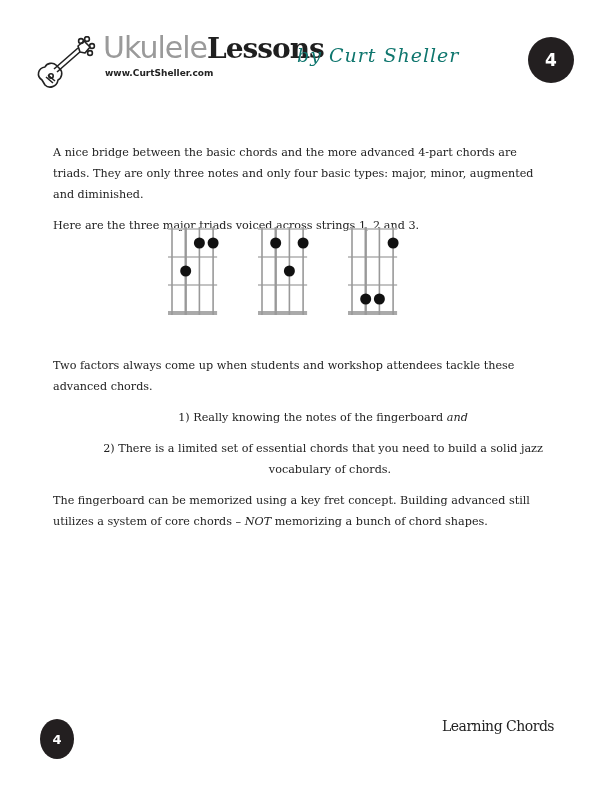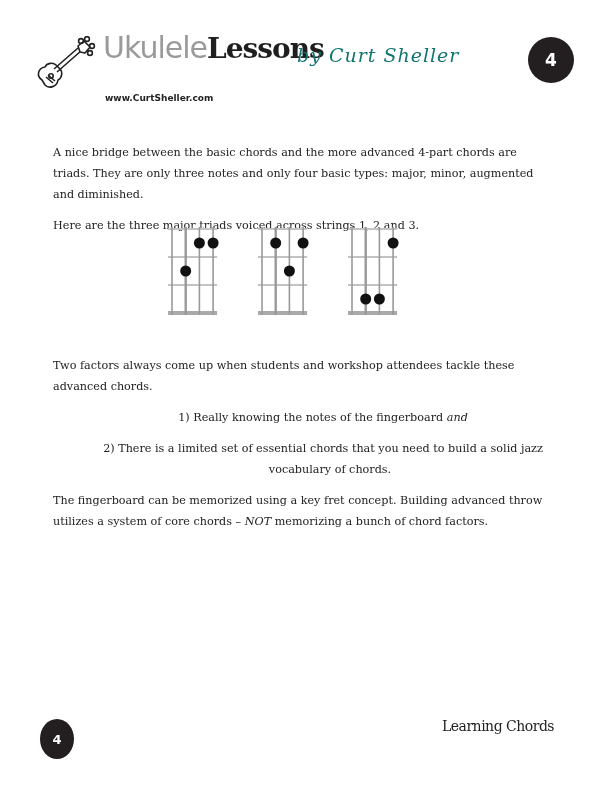--- a/index.html
+++ b/index.html
@@ -3,21 +3,21 @@
 <meta charset="utf-8">
 <style>
   html, body { margin: 0; padding: 0; background: #ffffff; }
   body { width: 612px; height: 792px; position: relative; overflow: hidden; font-family: "DejaVu Serif", serif; color: #222; }
   .header { position: absolute; left: 0; top: 0; width: 491px; height: 110px; }
   .logo-icon { position: absolute; left: 34px; top: 36px; width: 62px; height: 60px; }
   .brand { position: absolute; left: 103px; top: 30px; white-space: nowrap; }
   .brand-uke { font-family: "DejaVu Sans", sans-serif; font-size: 30px; color: #9a9a9a; letter-spacing: -1px; font-weight: normal; }
   .brand-lessons { font-family: "DejaVu Serif", serif; font-size: 28px; color: #1f1f1f; font-weight: bold; letter-spacing: -1px; }
   .brand-by { position: absolute; left: 297px; top: 44px; font-family: "DejaVu Serif", serif; font-style: italic; font-size: 19px; color: #0f766e; white-space: nowrap; letter-spacing: 1px; }
-  .brand-url { position: absolute; left: 105px; top: 68px; font-family: "DejaVu Sans", sans-serif; font-weight: bold; font-size: 9px; color: #222; margin-top: 25px; }
+  .brand-url { position: absolute; left: 105px; top: 68px; font-family: "DejaVu Sans", sans-serif; font-weight: bold; font-size: 9px; color: #222; }
   .page-badge { position: absolute; width: 46px; height: 46px; border-radius: 50%; background: #231f20; color: #fff; font-family: "DejaVu Sans", sans-serif; font-weight: bold; font-size: 17px; display: flex; align-items: center; justify-content: center; }
   .page-badge.top { left: 528px; top: 37px; }
   .page-badge.bottom { left: 40px; top: 719px; width: 34px; height: 40px; border-radius: 50%; font-size: 13px; }
   .content { position: absolute; left: 53px; top: 142px; width: 500px; font-size: 11.2px; line-height: 21px; }
   .content p { margin: 0 0 10px 0; }
   .list { margin: 0 0 10px 0; padding: 0; list-style: none; }
   .list li { margin: 0 0 10px 0; padding-left: 54px; text-indent: -14px; text-align: center; }
   .diagrams { position: absolute; left: 150px; top: 218px; width: 280px; height: 104px; }
   .footer-title { position: absolute; left: 442px; top: 718px; font-family: "DejaVu Serif", serif; font-size: 14px; color: #222; letter-spacing: -0.5px; }
 </style>
@@ -48,21 +48,21 @@
 
 <div class="content">
   <p>A nice bridge between the basic chords and the more advanced 4-part chords are triads. They are only three notes and only four basic types: major, minor, augmented and diminished.</p>
   <p>Here are the three major triads voiced across strings 1, 2 and 3.</p>
   <div style="height:109px"></div>
   <p>Two factors always come up when students and workshop attendees tackle these advanced chords.</p>
   <ul class="list">
     <li><span>1) Really knowing the notes of the fingerboard </span><em>and</em></li>
     <li><span>2) There is a limited set of essential chords that you need to build a solid jazz vocabulary of chords.</span></li>
   </ul>
-  <p><span>The fingerboard can be memorized using a key fret concept. Building advanced throw utilizes a system of core chords – </span><em>NOT</em><span> memorizing a bunch of chord factors.</span></p>
+  <p><span>The fingerboard can be memorized using a key fret concept. Building advanced still utilizes a system of core chords – </span><em>NOT</em><span> memorizing a bunch of chord shapes.</span></p>
 </div>
 
 <svg class="diagrams" id="diagrams" viewBox="0 0 280 104">
     <g>
       <line x1="18" x2="67.1" y1="11" y2="11" stroke="#aaa" stroke-width="2"></line>
       <line x1="18" x2="67.1" y1="11" y2="11" stroke="#fff" stroke-width="0.6"></line>
       <line x1="18" x2="67.1" y1="39" y2="39" stroke="#aaa" stroke-width="2"></line>
       <line x1="18" x2="67.1" y1="39" y2="39" stroke="#fff" stroke-width="0.6"></line>
       <line x1="18" x2="67.1" y1="67" y2="67" stroke="#aaa" stroke-width="2"></line>
       <line x1="18" x2="67.1" y1="67" y2="67" stroke="#fff" stroke-width="0.6"></line>

